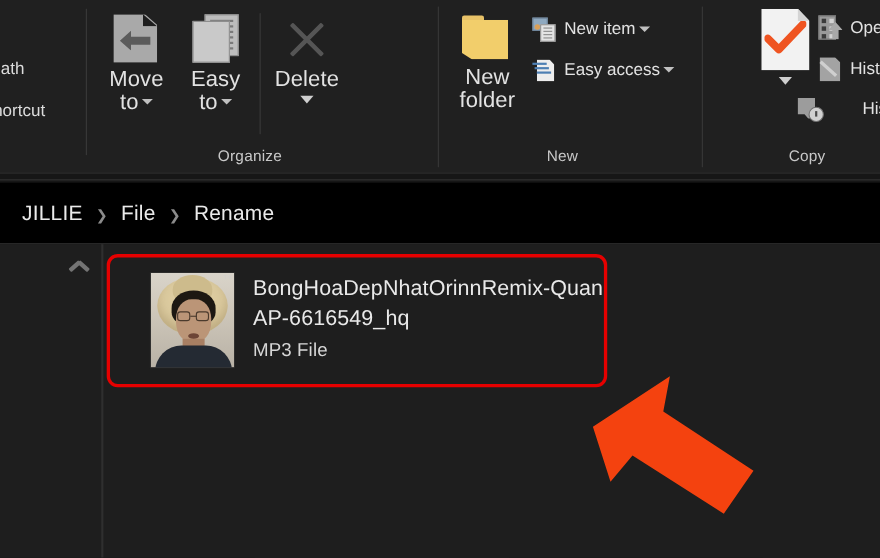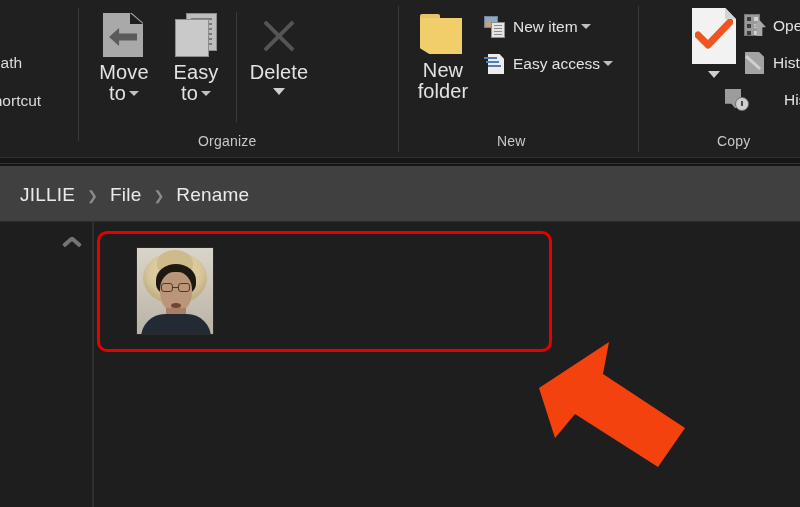--- a/index.html
+++ b/index.html
@@ -232,21 +232,21 @@
     border-radius: 50%; background: #d0d0d0; border: 1.5px solid #6f6f6f;
   }
   .ic-hist .clk:after {
     content: ""; position: absolute; left: 5px; top: 2.5px;
     width: 1.5px; height: 5px; background: #4a4a4a;
   }
 
   
   .addressbar {
     position: absolute; left: 0; top: 166px; width: 800px; height: 56px;
-    background: #404040;
+    background: #000000;
   }
   .crumbs {
     position: absolute; left: 10px; top: 16px;
     display: flex; align-items: center; gap: 0;
   }
   .crumb {
     font-size: 19px; color: #eaeaea; padding: 2px 10px; letter-spacing: .2px;
     white-space: nowrap;
   }
   .crumb-arrow {
@@ -504,20 +504,24 @@
           <span class="neck"></span>
           <span class="glasses">
               <b></b>
               <b></b>
               <i></i>
             </span>
           <span class="mouth"></span>
           <span class="body"></span>
           <span class="wm">TIK</span>
         </div>
+        <div class="fileinfo">
+          <div class="fname">BongHoaDepNhatOrinnRemix-QuanAP-6616549_hq</div>
+          <div class="ftype">MP3 File</div>
+        </div>
       </div>
     </div>
   </div>
 
   <div class="hl-box"></div>
 
   <svg class="arrow" width="190" height="140" viewBox="0 0 190 140">
     <path d="M14 58 L84 12 L78 44 L160 98 L133 137 L50 84 L30 108 Z" fill="#f4420f"></path>
   </svg>
 

